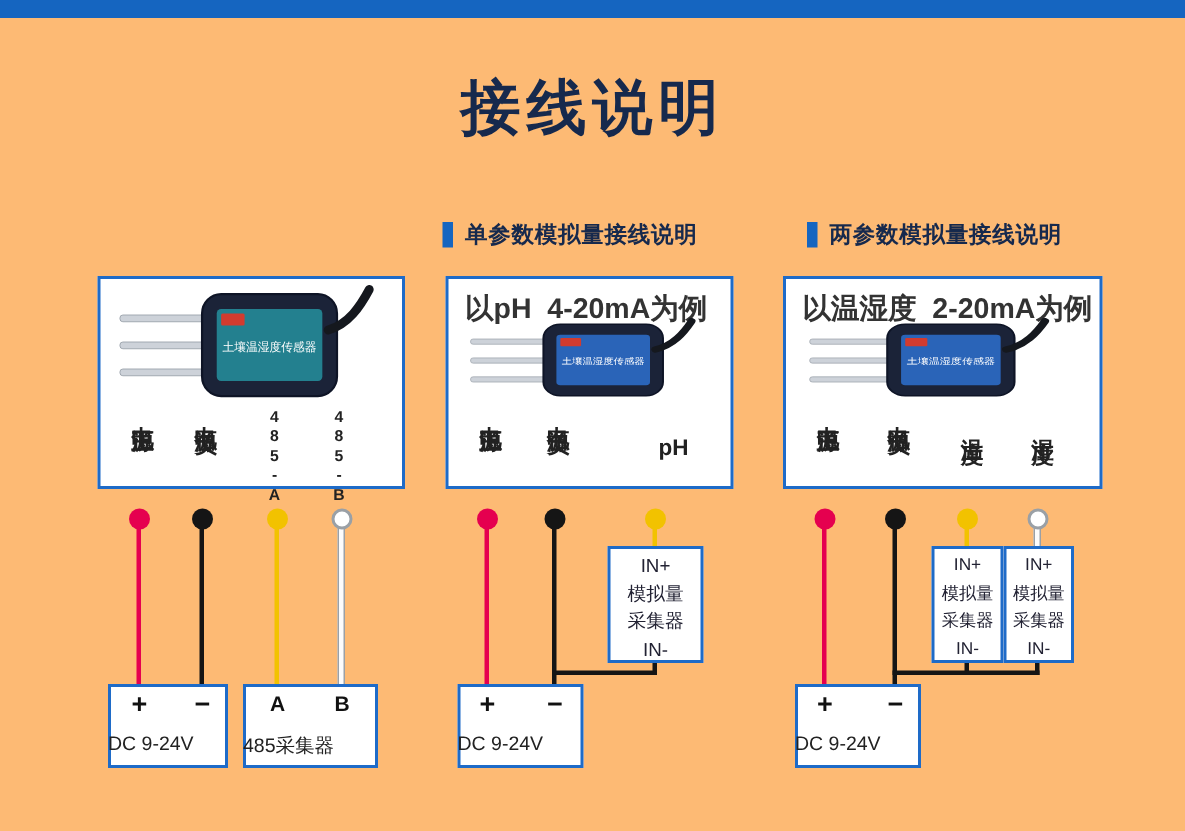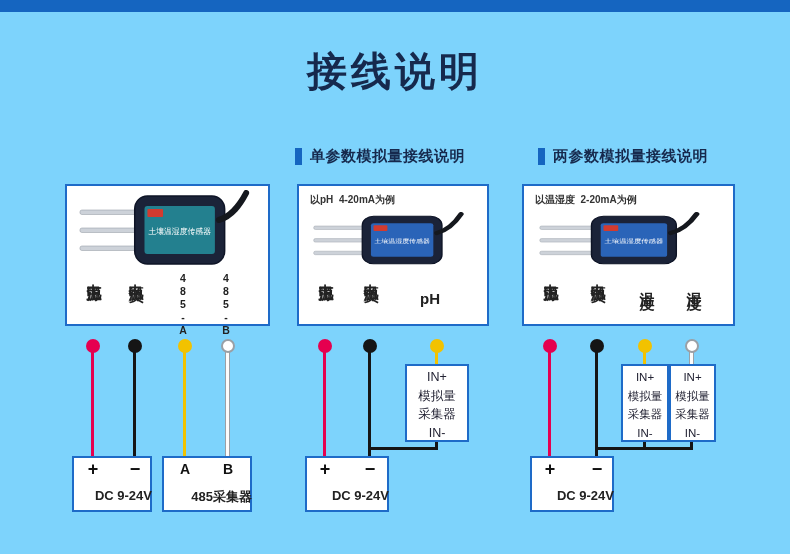--- a/index.html
+++ b/index.html
@@ -1,26 +1,26 @@
 <!DOCTYPE html>
 <html><head>
 <meta charset="utf-8">
 <style>
   * { margin:0; padding:0; box-sizing:border-box; }
   html,body { background:#ffffff; }
-  .page { position:relative; width:790px; height:554px; background:#7dd3fc; overflow:hidden;
+  .page { position:relative; width:790px; height:554px; background:#fdba74; overflow:hidden;
           font-family:"Liberation Sans","DejaVu Sans",sans-serif; }
   .topbar { position:absolute; left:0; top:0; width:790px; height:12px; background:#1565c0; }
   .title { position:absolute; left:0; top:44px; width:790px; text-align:center;
            font-size:40px; font-weight:bold; color:#16294d; letter-spacing:4px; }
   .sec-header { position:absolute; top:147px; display:flex; align-items:center; }
   .marker { width:7px; height:17px; background:#1565c0; margin-right:8px; }
   .sec-title { font-size:15px; font-weight:bold; color:#16294d; letter-spacing:.5px; white-space:nowrap; }
   .main-box { position:absolute; border:2px solid #1e6bc8; background:#fff; z-index:0; }
-  .note { position:absolute; font-size:10px; font-weight:600; color:#333; white-space:pre;text-align:center; }
+  .note { position:absolute; font-size:19px; font-weight:600; color:#333; white-space:pre;text-align:center; }
   .sensor { position:absolute; z-index:1; }
   .sensor text { font-family:"Liberation Sans","DejaVu Sans",sans-serif; }
   .vlabel { position:absolute; writing-mode:vertical-rl; text-orientation:upright;
             color:#222; font-weight:600; z-index:1; }
   .vlabel.cn { font-size:15px; letter-spacing:2px; }
   .vlabel.an { font-size:10.5px; letter-spacing:1px; font-weight:bold; }
   .hlabel { position:absolute; text-align:center; font-size:15px; font-weight:bold; color:#222; z-index:1; }
   .wire { position:absolute; width:3px; z-index:1; }
   .wire.red { background:#e5004f; }
   .wire.black { background:#151515; }
@@ -29,21 +29,21 @@
   .hwire { position:absolute; height:3px; background:#151515; z-index:1; }
   .dot { position:absolute; width:14px; height:14px; border-radius:50%; z-index:3; }
   .dot.red { background:#e5004f; }
   .dot.black { background:#151515; }
   .dot.yellow { background:#f2c200; }
   .dot.white { background:#fff; border:2px solid #9aa0a6; }
   .term-box { position:absolute; border:2px solid #1e6bc8; background:#fff; z-index:2; }
   .sym { position:absolute; text-align:center; font-weight:bold; color:#111; z-index:3; }
   .sym.pm { font-size:18px; width:16px; }
   .sym.ab { font-size:14px; width:16px; }
-  .box-label { position:absolute; text-align:right; font-size:13px; font-weight:700; color:#222; z-index:3; }
+  .box-label { position:absolute; text-align:left; font-size:13px; font-weight:400; color:#222; z-index:3; }
   .in-box { position:absolute; border:2px solid #1e6bc8; background:#fff; text-align:center;
             color:#223; z-index:2; padding-top:2px; }
   .in-box div { line-height:18.5px; }
   .in-box.small div { line-height:18.5px; }
 </style>
 </head>
 <body>
 
 <div class="page">
 
@@ -107,21 +107,21 @@
     </g>
     <rect x="58" y="6" width="92" height="68" rx="13" fill="#1b2338" stroke="#0e1426" stroke-width="1.5"></rect>
     <path d="M144 30 C 158 26, 166 14, 172 3" stroke="#15181e" stroke-width="6" fill="none" stroke-linecap="round"></path>
     <rect x="68" y="16" width="72" height="48" rx="3" fill="#2a64b8"></rect>
     <rect x="71" y="19" width="16" height="8" rx="1" fill="#d23b2f"></rect>
     <text x="104" y="44" text-anchor="middle" font-size="8" fill="#ffffff">土壤温湿度传感器</text>
   </svg>
 
   <div class="vlabel cn" style="left:316px;top:272px">电源正</div>
   <div class="vlabel cn" style="left:361px;top:272px">电源负</div>
-  <div class="hlabel" style="left:413px;top:290px;width:34px">pH</div>
+  <div class="hlabel" style="left:432px;top:290px;width:34px">pH</div>
 
   <div class="wire red" style="left:323px;top:346px;height:110px"></div>
   <div class="wire black" style="left:368px;top:346px;height:110px"></div>
   <div class="wire yellow" style="left:435px;top:346px;height:18px"></div>
   <div class="wire black" style="left:435px;top:442px;height:8px"></div>
   <div class="hwire" style="left:368px;top:447px;width:70px"></div>
 
   <div class="dot red" style="left:318px;top:339px"></div>
   <div class="dot black" style="left:363px;top:339px"></div>
   <div class="dot yellow" style="left:430px;top:339px"></div>

